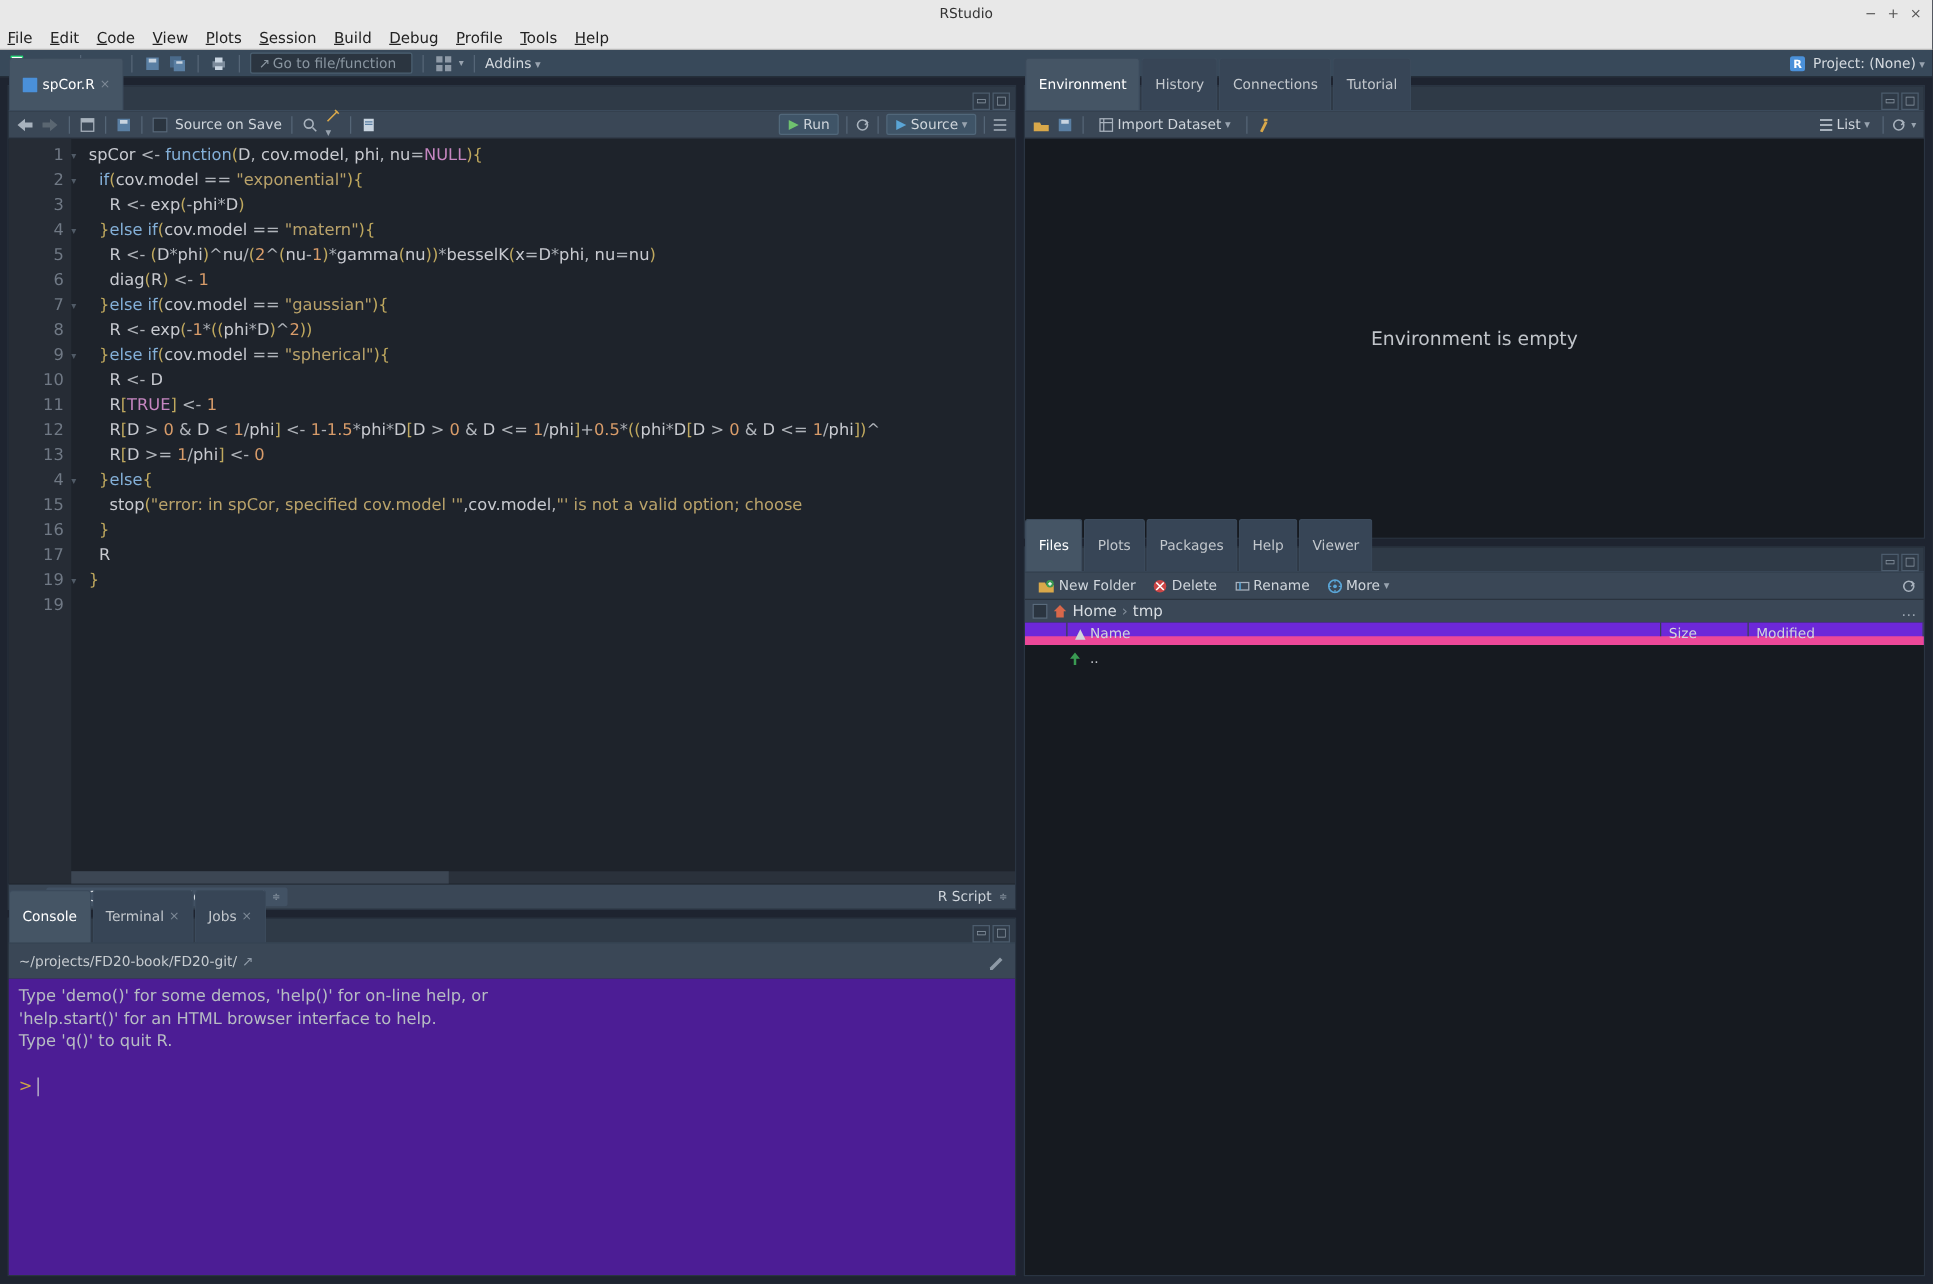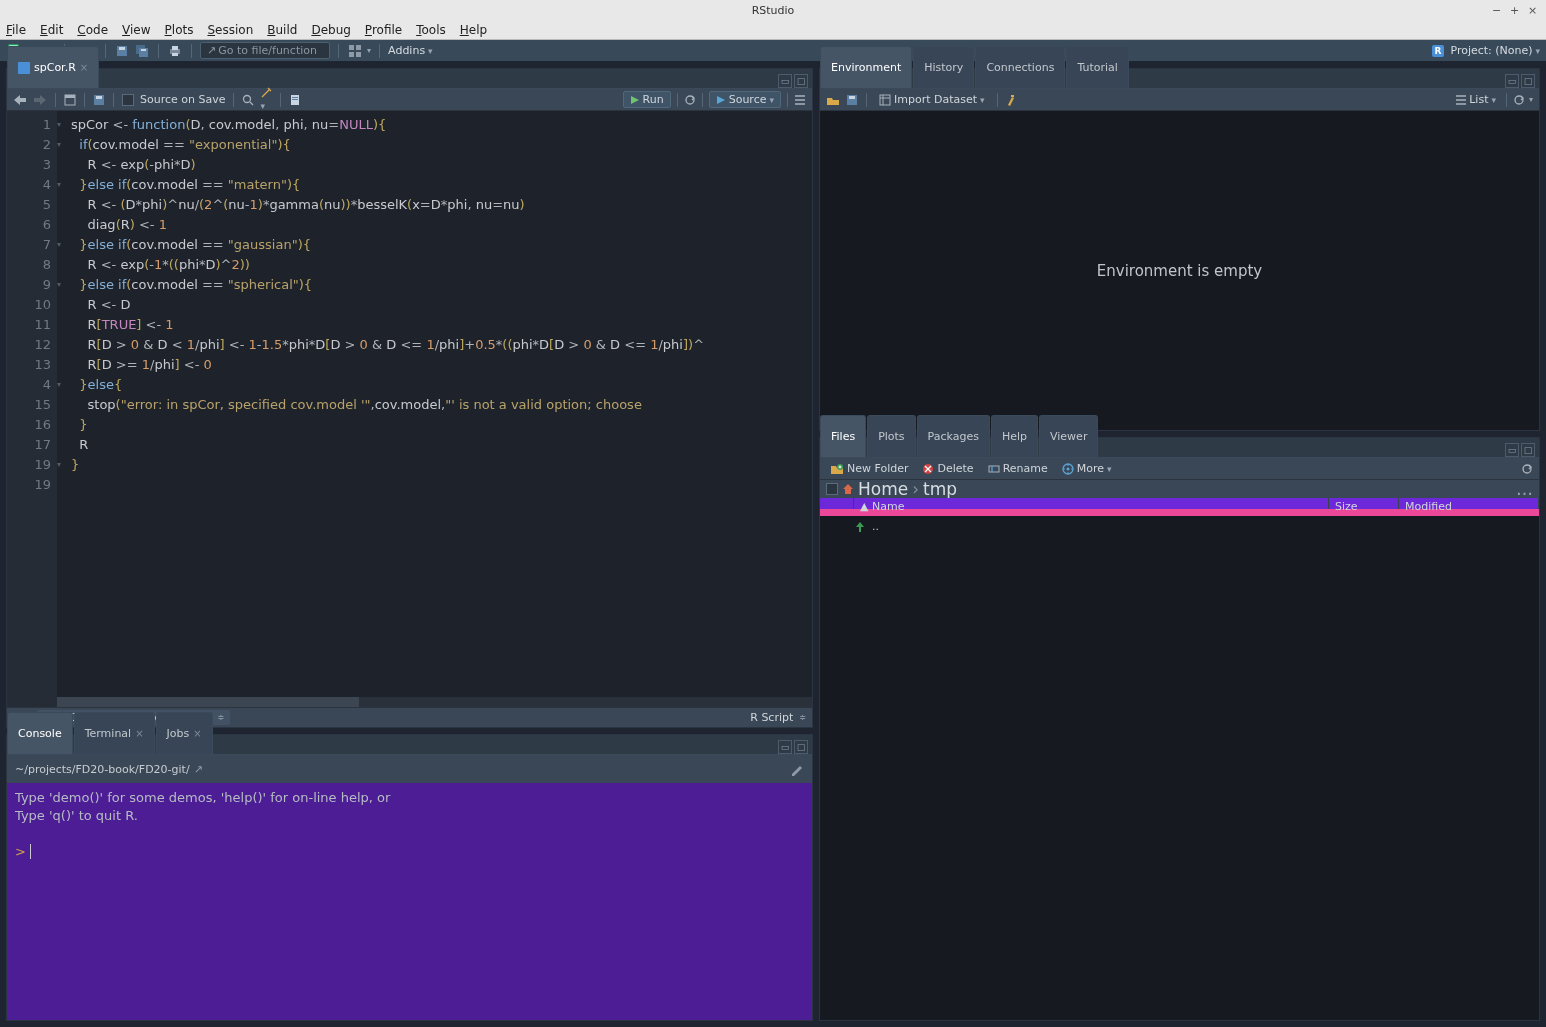--- a/index.html
+++ b/index.html
@@ -50,21 +50,21 @@
 .statusbar .fn-chip{background:#425264;padding:1px 6px;border-radius:2px;display:flex;align-items:center;gap:4px;margin-left:6px;}
 .console-pane{flex:1;}
 .console-path{height:18px;background:#3a4756;color:#c7ccd1;font-size:11px;padding:14px 8px;display:flex;align-items:center;gap:4px;}
 .console-body{flex:1;background:#4c1d95;font-family:"DejaVu Sans Mono",monospace;font-size:13px;color:#b6bcc3;padding:6px 8px;line-height:18px;position:relative;}
 .console-body .prompt{color:#cfa646;}
 .env-pane{height:363px;}
 .env-body{flex:1;background:#161a20;display:flex;align-items:center;justify-content:center;color:#c1c5ca;font-size:15px;}
 .env-scope{height:18px;background:#3a4756;display:flex;align-items:center;padding:2px 6px;font-size:11px;color:#cfd5db;gap:6px;}
 .env-scope .search{margin-left:auto;background:#2b3540;border:1px solid #4b6071;border-radius:8px;padding:0 6px;color:#8a96a1;width:100px;height:15px;font-size:11px;display:flex;align-items:center;}
 .files-pane{flex:1;}
-.breadcrumb{height:18px;background:#3a4756;font-size:17px;color:#cfd5db;display:flex;align-items:center;padding:2px 6px;gap:4px;}
+.breadcrumb{height:18px;background:#3a4756;font-size:12px;color:#cfd5db;display:flex;align-items:center;padding:2px 6px;gap:4px;}
 .breadcrumb .crumb{color:#d8dde2;}
 .file-header{height:18px;background:#6d28d9;display:flex;font-size:11px;color:#d1d6db;border-bottom:7px solid #ec4899;}
 .file-header div{padding:2px 6px;border-right:1px solid #37424f;}
 .file-list{flex:1;background:#161a20;font-size:11px;color:#c1c5ca;padding:4px 8px;}
 .file-list .row{display:flex;align-items:center;gap:6px;}
 .chk{width:12px;height:12px;border:1px solid #5a6b7c;background:#2b3540;display:inline-block;}
 svg{display:block;}
 .icon-green{color:#7fc97f;}
 .dd::after{content:" ▾";color:#98a3af;font-size:9px;}
 .pencil{width:14px;height:14px;display:inline-block;}
@@ -351,20 +351,21 @@
         <span>~/projects/FD20-book/FD20-git/</span>
         <span style="color:#8e9aa7">↗</span>
         <span class="pencil" style="margin-left:auto;">
             <svg width="14" height="14">
               <path d="M2 12L10 4l2 2-8 8H2v-2z" fill="#8e9aa7"></path>
             </svg>
           </span>
       </div>
       <div class="console-body">
 <div>Type 'demo()' for some demos, 'help()' for on-line help, or</div>
+<div>'help.start()' for an HTML browser interface to help.</div>
 <div>Type 'q()' to quit R.</div>
 <div>&nbsp;</div>
 <div><span class="prompt">&gt;</span> <span style="border-left:1px solid #c8cad0;">&nbsp;</span></div>
       </div>
     </div>
   </div>
 
   <div class="right-col">
 
     <div class="pane env-pane">

